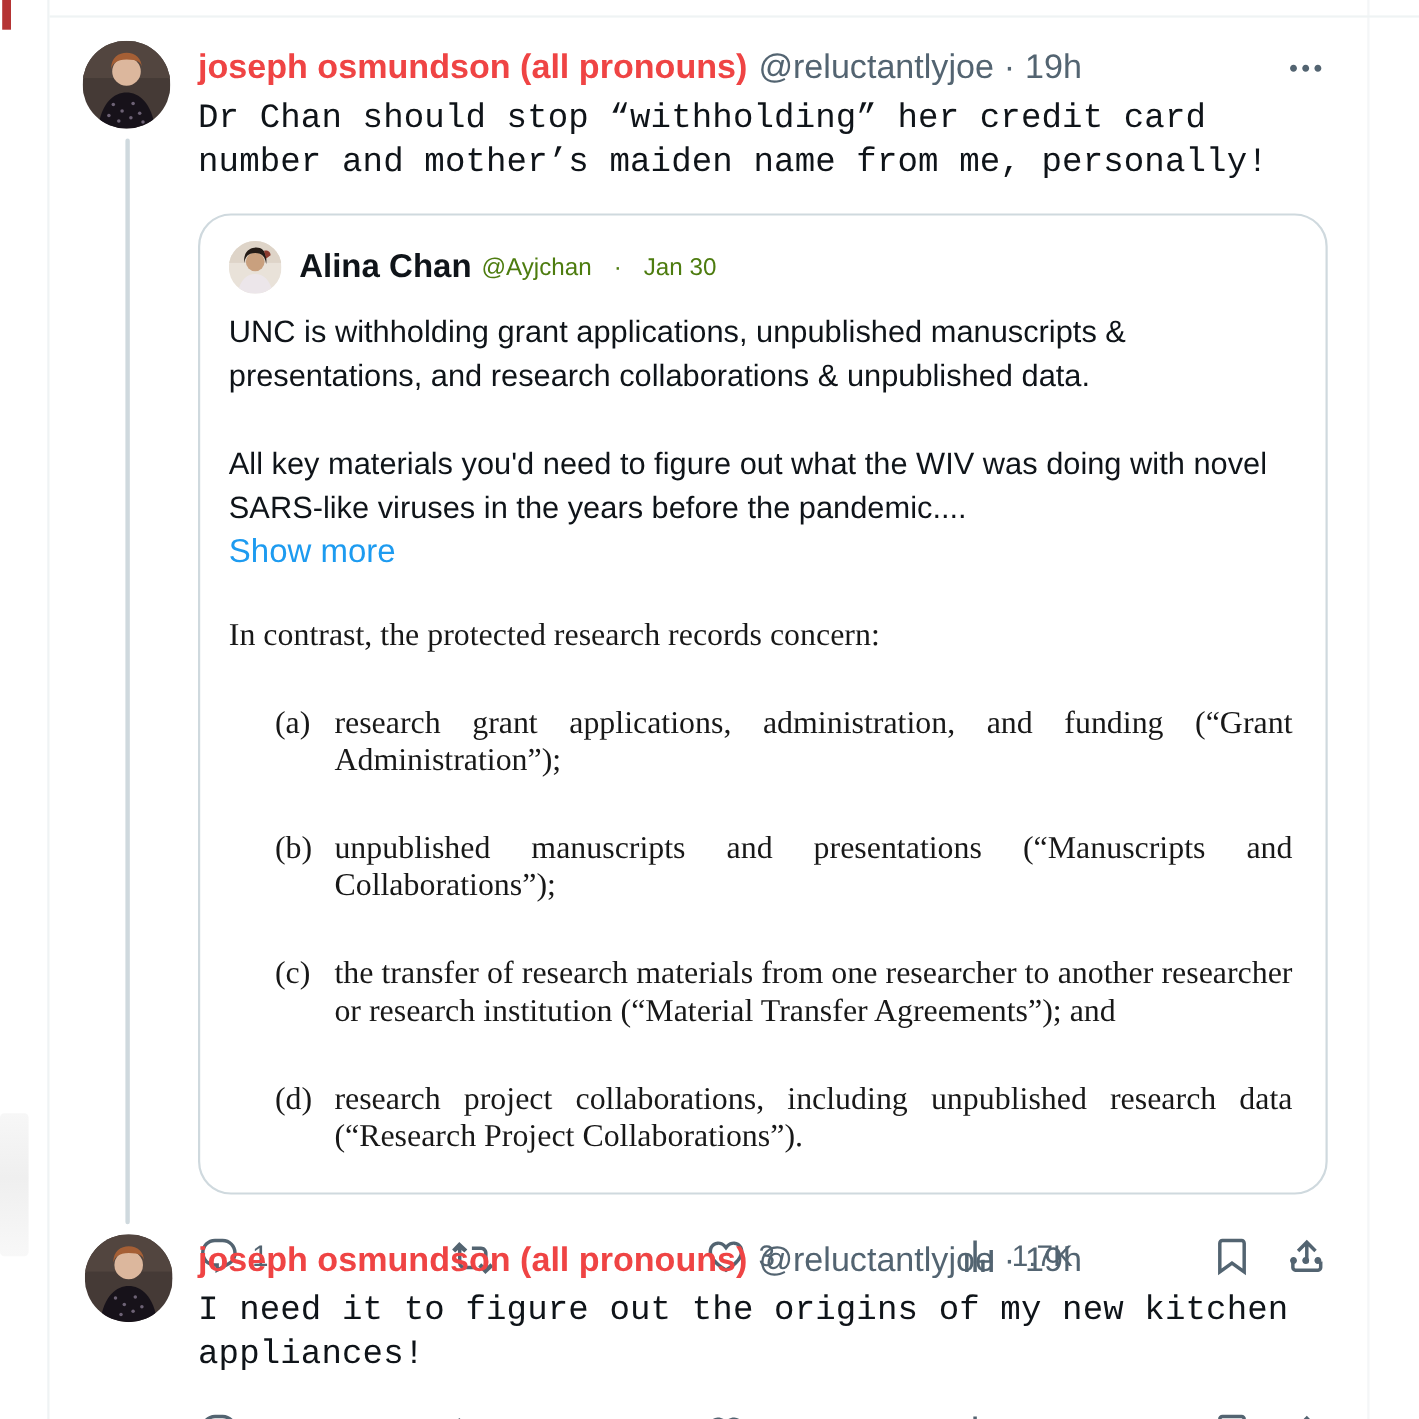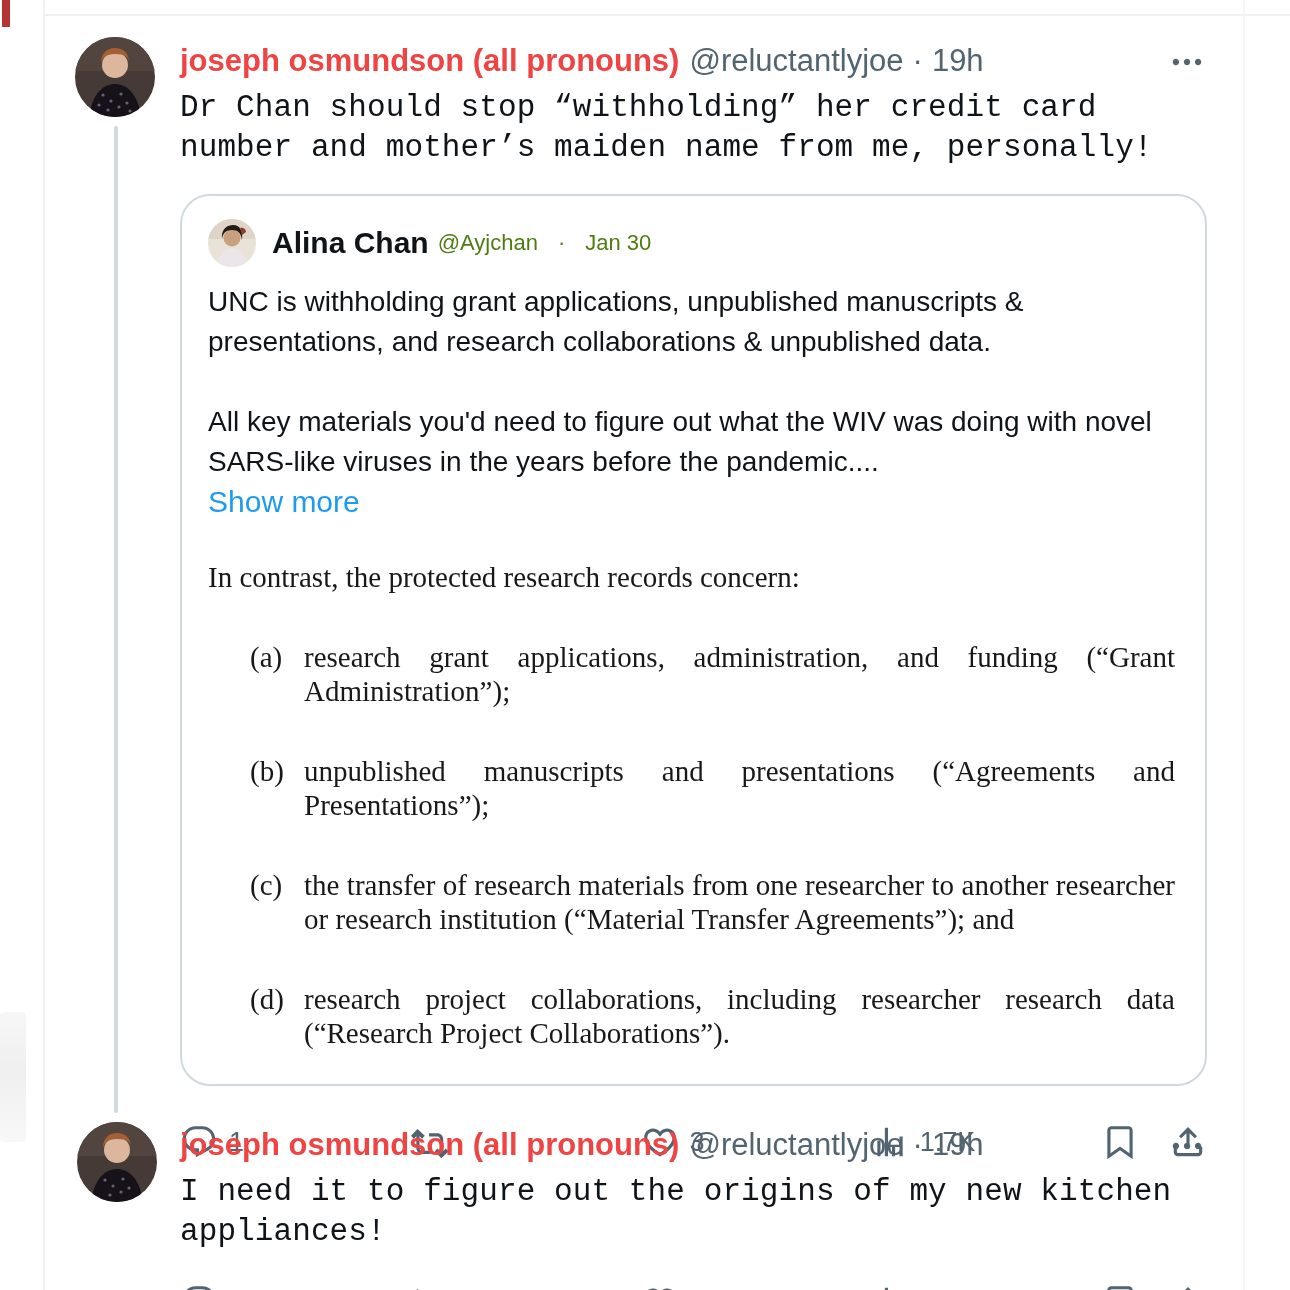--- a/index.html
+++ b/index.html
@@ -163,29 +163,29 @@
       <span class="show-more">Show more</span>
 
       <div class="doc">
         <div class="doc-intro">In contrast, the protected research records concern:</div>
         <div class="doc-item">
           <span class="doc-label">(a)</span>
           <span class="doc-text">research grant applications, administration, and funding (“Grant Administration”);</span>
         </div>
         <div class="doc-item">
           <span class="doc-label">(b)</span>
-          <span class="doc-text">unpublished manuscripts and presentations (“Agreements and Presentations”);</span>
+          <span class="doc-text">unpublished manuscripts and presentations (“Manuscripts and Collaborations”);</span>
         </div>
         <div class="doc-item">
           <span class="doc-label">(c)</span>
           <span class="doc-text">the transfer of research materials from one researcher to another researcher or research institution (“Material Transfer Agreements”); and</span>
         </div>
         <div class="doc-item">
           <span class="doc-label">(d)</span>
-          <span class="doc-text">research project collaborations, including researcher research data (“Research Project Collaborations”).</span>
+          <span class="doc-text">research project collaborations, including unpublished research data (“Research Project Collaborations”).</span>
         </div>
       </div>
     </section>
 
     <div class="action-bar">
       <div class="action-cell">
         <svg viewBox="0 0 24 24">
             <path d="M1.751 10c0-4.42 3.584-8 8.005-8h4.366c4.49 0 8.129 3.64 8.129 8.13 0 2.96-1.607 5.68-4.196 7.11l-8.054 4.46v-3.69h-.067c-4.49.1-8.183-3.51-8.183-8.01zm8.005-6c-3.317 0-6.005 2.69-6.005 6 0 3.37 2.77 6.08 6.138 6.01l.351-.01h1.761v2.3l5.087-2.81c1.951-1.08 3.163-3.13 3.163-5.36 0-3.39-2.744-6.13-6.129-6.13H9.756z"></path>
           </svg>
         <span class="action-count">1</span>

